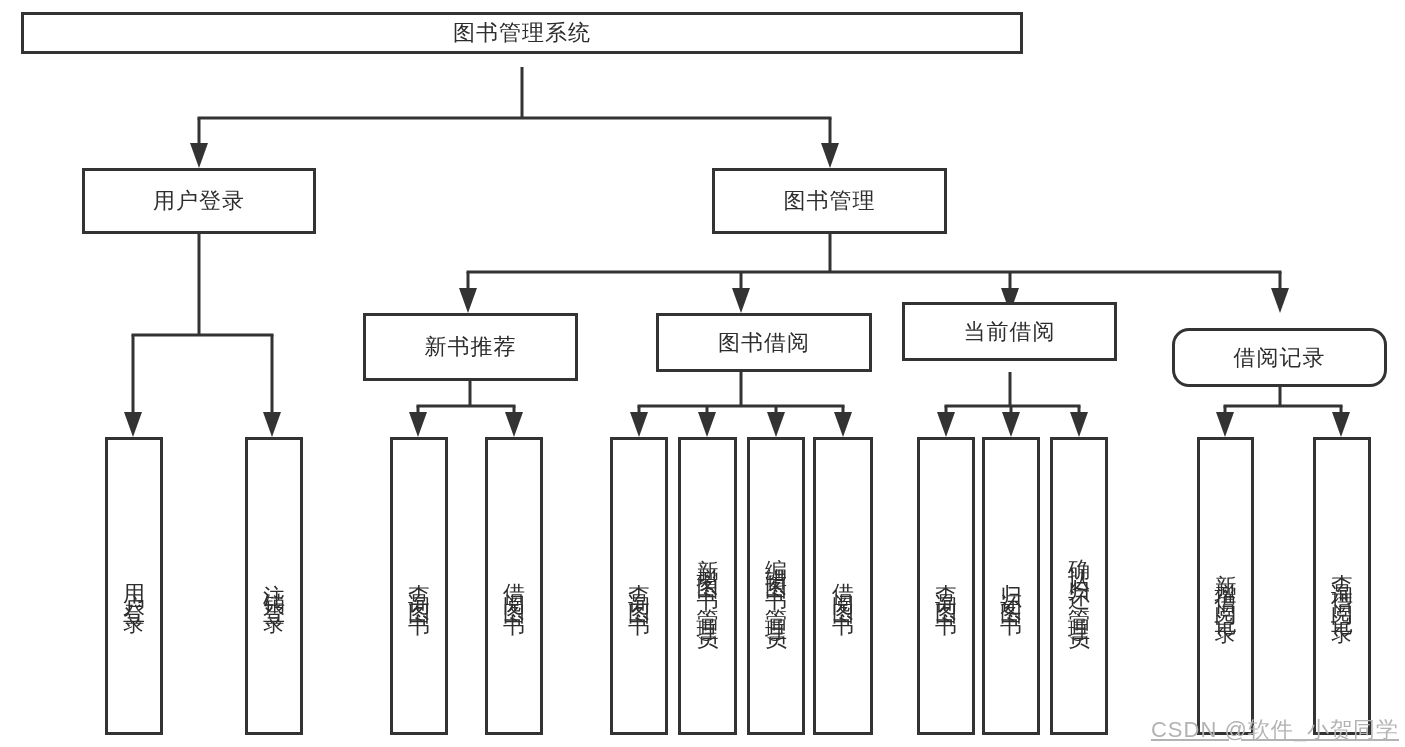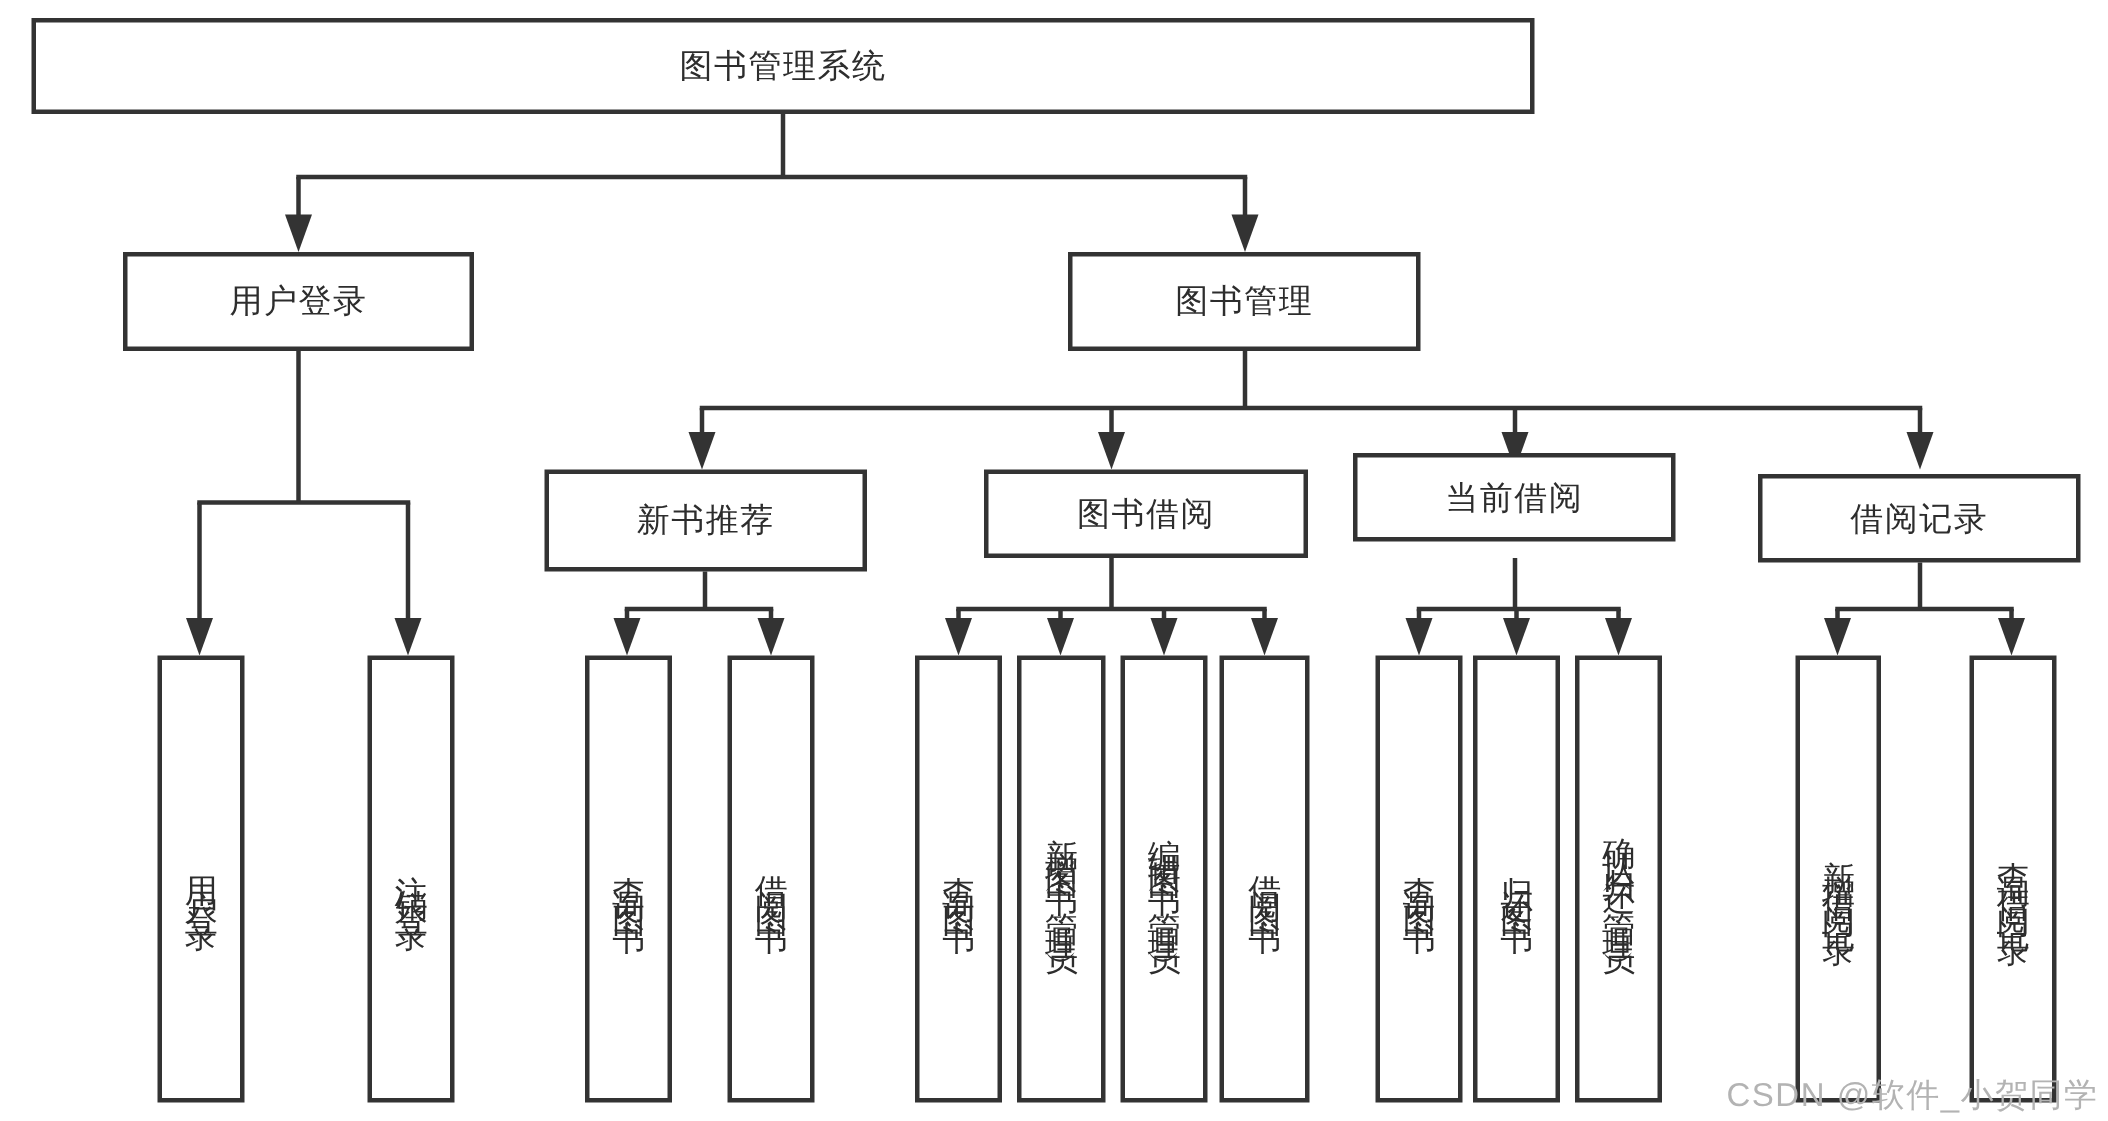--- a/index.html
+++ b/index.html
@@ -40,20 +40,21 @@
     white-space: nowrap;
   }
   .watermark {
     position: absolute;
     right: 6px;
     bottom: 2px;
     font-size: 22px;
     color: #b3b3b3;
     letter-spacing: 1px;
     z-index: 2;
+    text-decoration: underline;
   }
 </style>
 </head>
 <body>
 
 <div class="canvas">
 
   <svg class="lines" viewBox="0 0 1405 747" xmlns="http://www.w3.org/2000/svg">
     <g stroke="#333333" stroke-width="3" fill="none">
 
@@ -117,41 +118,41 @@
       <polygon points="767,412 785,412 776,437"></polygon>
       <polygon points="834,412 852,412 843,437"></polygon>
       <polygon points="937,412 955,412 946,437"></polygon>
       <polygon points="1002,412 1020,412 1011,437"></polygon>
       <polygon points="1070,412 1088,412 1079,437"></polygon>
       <polygon points="1216,412 1234,412 1225,437"></polygon>
       <polygon points="1332,412 1350,412 1341,437"></polygon>
     </g>
   </svg>
 
-  <div class="box" style="left:21px; top:12px; width:1002px; height:64px;">
+  <div class="box" style="left:21px; top:12px; width:1002px; height:42px;">
     <span>图书管理系统</span>
   </div>
 
   <div class="box" style="left:82px; top:168px; width:234px; height:66px;">
     <span>用户登录</span>
   </div>
   <div class="box" style="left:712px; top:168px; width:235px; height:66px;">
     <span>图书管理</span>
   </div>
 
   <div class="box" style="left:363px; top:313px; width:215px; height:68px;">
     <span>新书推荐</span>
   </div>
   <div class="box" style="left:633px; top:313px; width:216px; height:59px;margin-left:23px;">
     <span>图书借阅</span>
   </div>
   <div class="box" style="left:902px; top:302px; width:215px; height:59px;">
     <span>当前借阅</span>
   </div>
-  <div class="box" style="left:1172px; top:316px; width:215px; height:59px;">
+  <div class="box" style="left:1172px; top:328px; width:215px; height:59px;border-radius:17px;">
     <span>借阅记录</span>
   </div>
 
   <div class="box vbox" style="left:105px; top:437px; width:58px; height:298px;">
     <span class="vt">用户登录</span>
   </div>
   <div class="box vbox" style="left:245px; top:437px; width:58px; height:298px;">
     <span class="vt">注销登录</span>
   </div>
 

